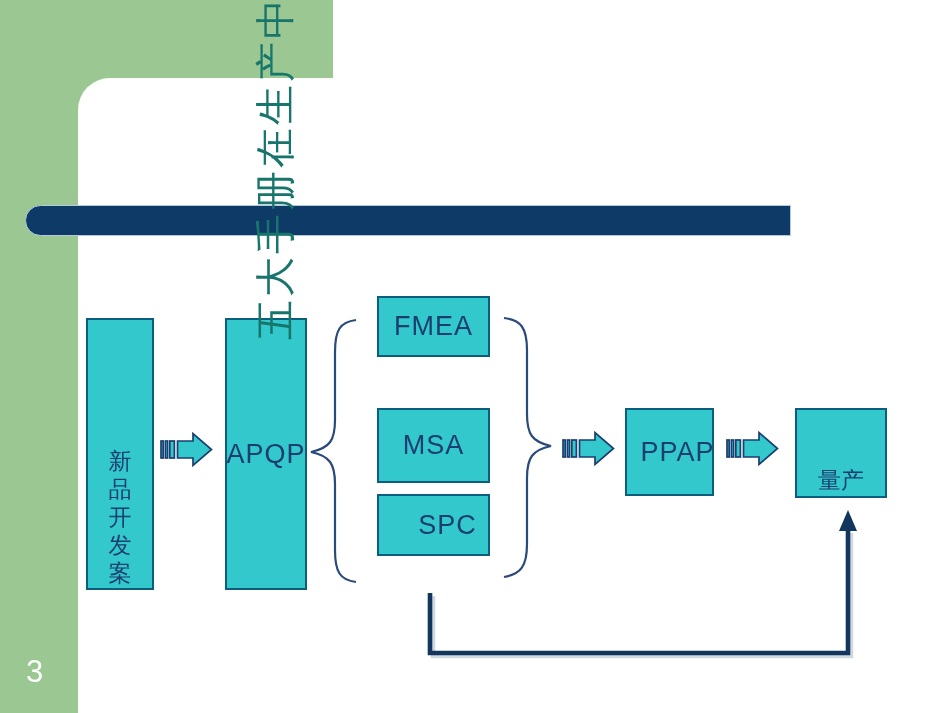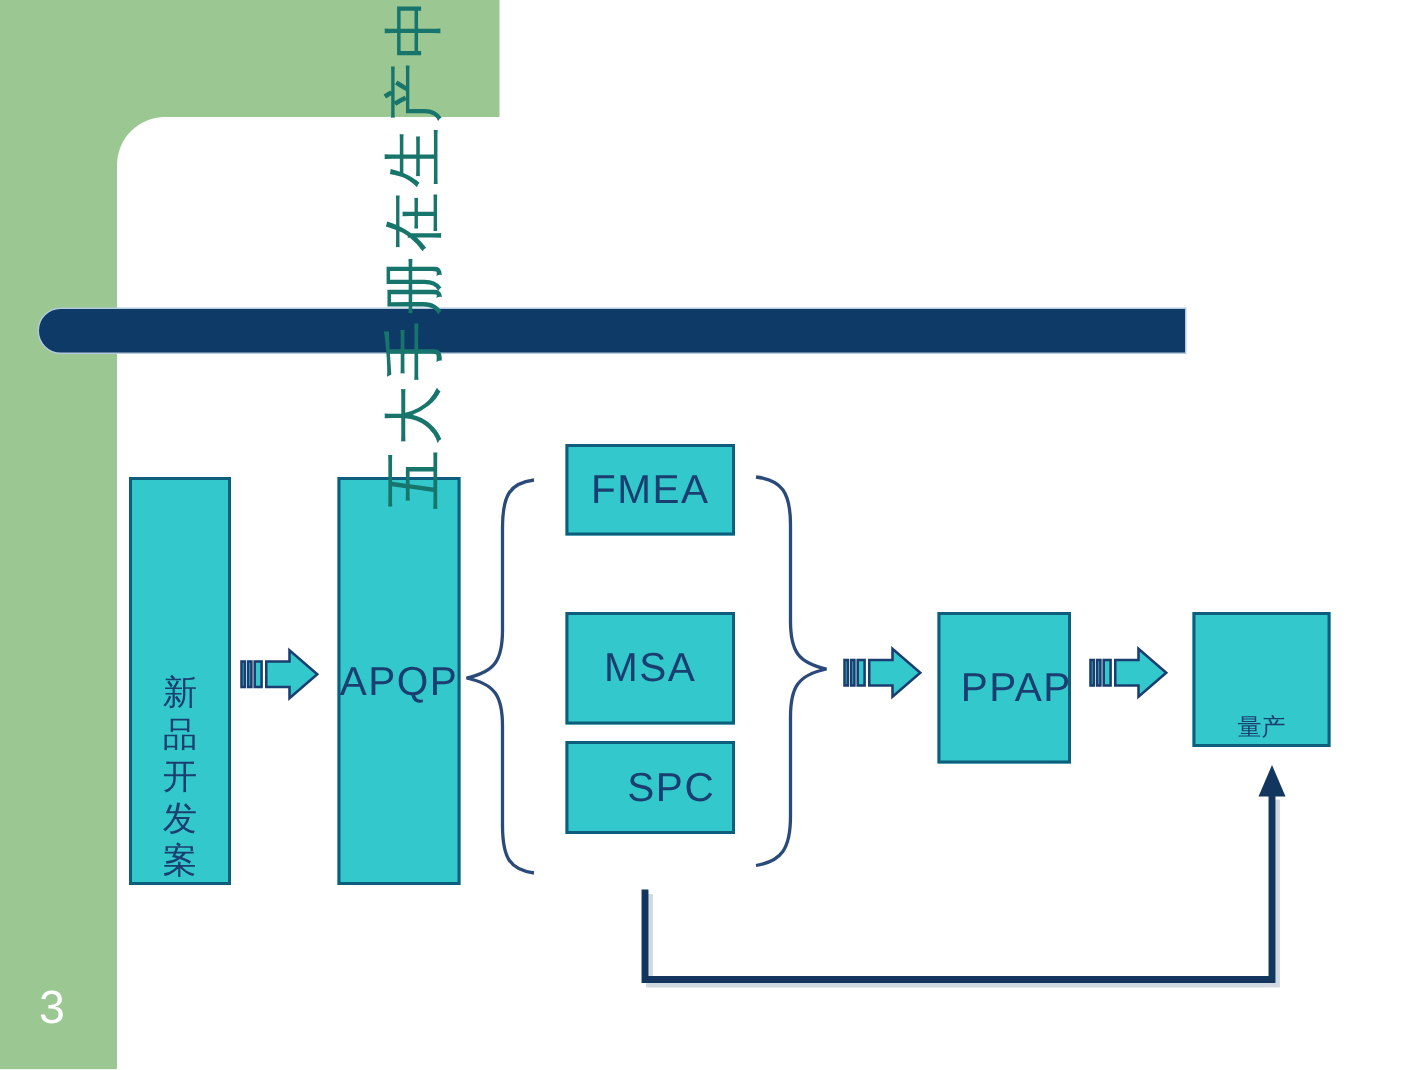--- a/index.html
+++ b/index.html
@@ -59,22 +59,22 @@
   .node-cjk{font-family:"Liberation Serif","DejaVu Serif",serif;align-items:flex-end;}
   .node-new-product{left:86px;top:318px;width:68px;height:272px;}
   .node-new-product .vtext{
     width:26px;font-size:23px;line-height:28px;word-break:break-all;
     text-align:center;
   }
   .node-apqp{left:213px;top:318px;width:82px;height:272px;margin-left:12px;}
   .node-fmea{left:377px;top:296px;width:113px;height:61px;}
   .node-msa{left:377px;top:408px;width:113px;height:75px;}
   .node-spc{left:377px;top:494px;width:113px;height:62px;padding-left:28px;}
-  .node-ppap{left:625px;top:408px;width:89px;height:101px;padding-left:16px;}
-  .node-mass{left:795px;top:408px;width:92px;height:90px;font-size:16px;}
+  .node-ppap{left:625px;top:408px;width:89px;height:88px;padding-left:16px;}
+  .node-mass{left:795px;top:408px;width:92px;height:90px;font-size:23px;}
   
   .overlay{
     position:absolute;left:0;top:0;width:950px;height:713px;
     z-index:5;pointer-events:none;
   }
   
   .page-number{
     position:absolute;left:26px;top:654px;
     font-size:31px;color:#ffffff;z-index:6;
     font-family:"Liberation Sans",sans-serif;

